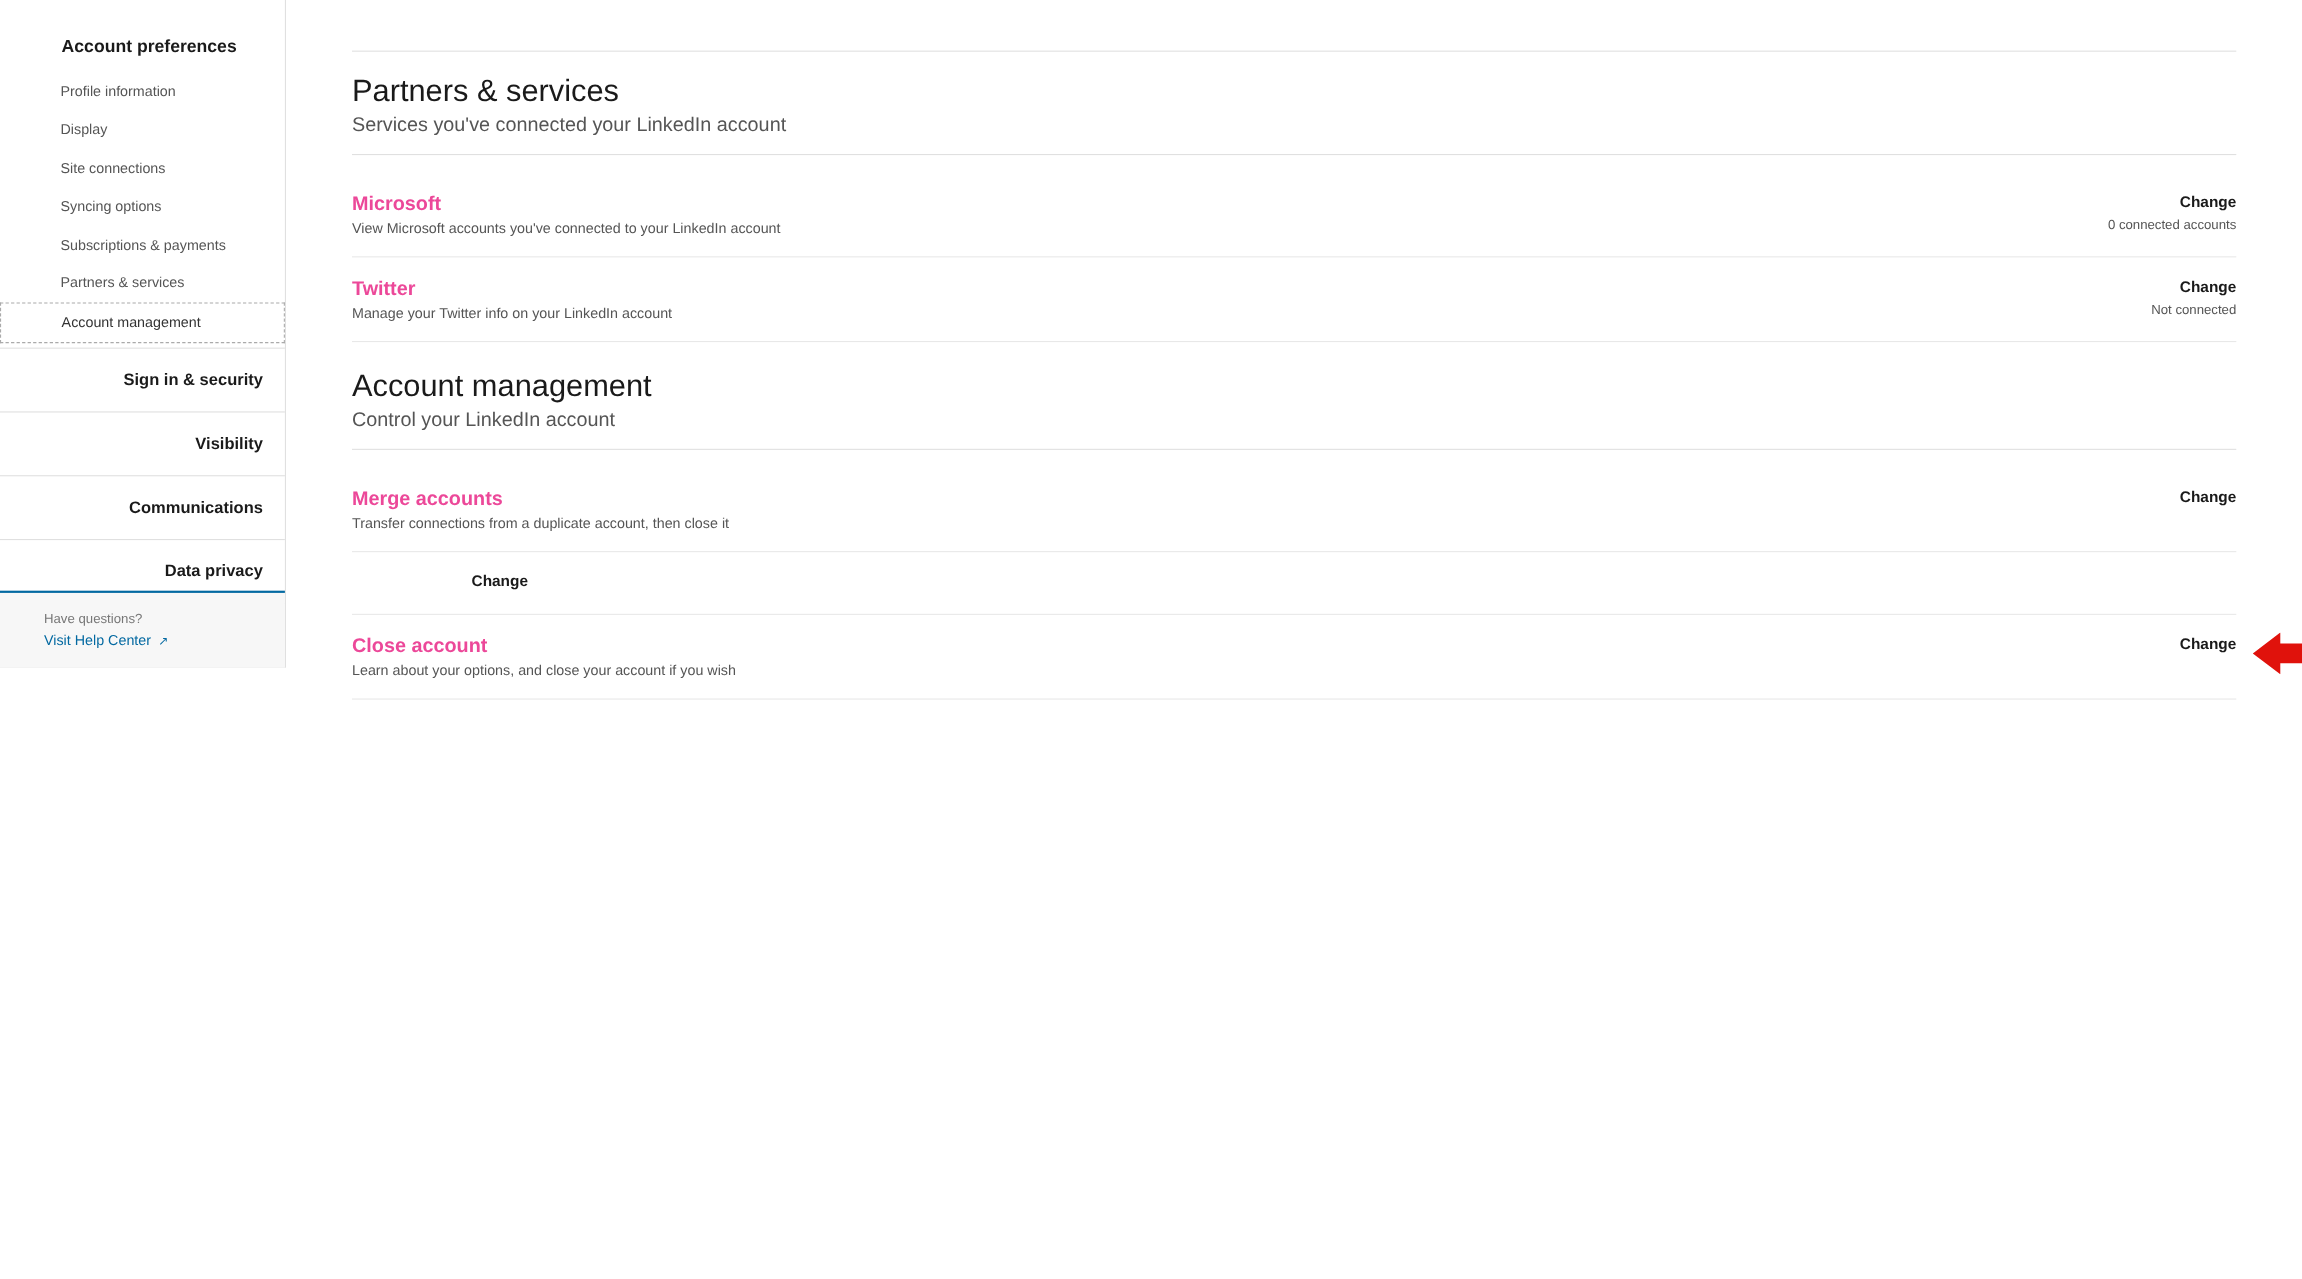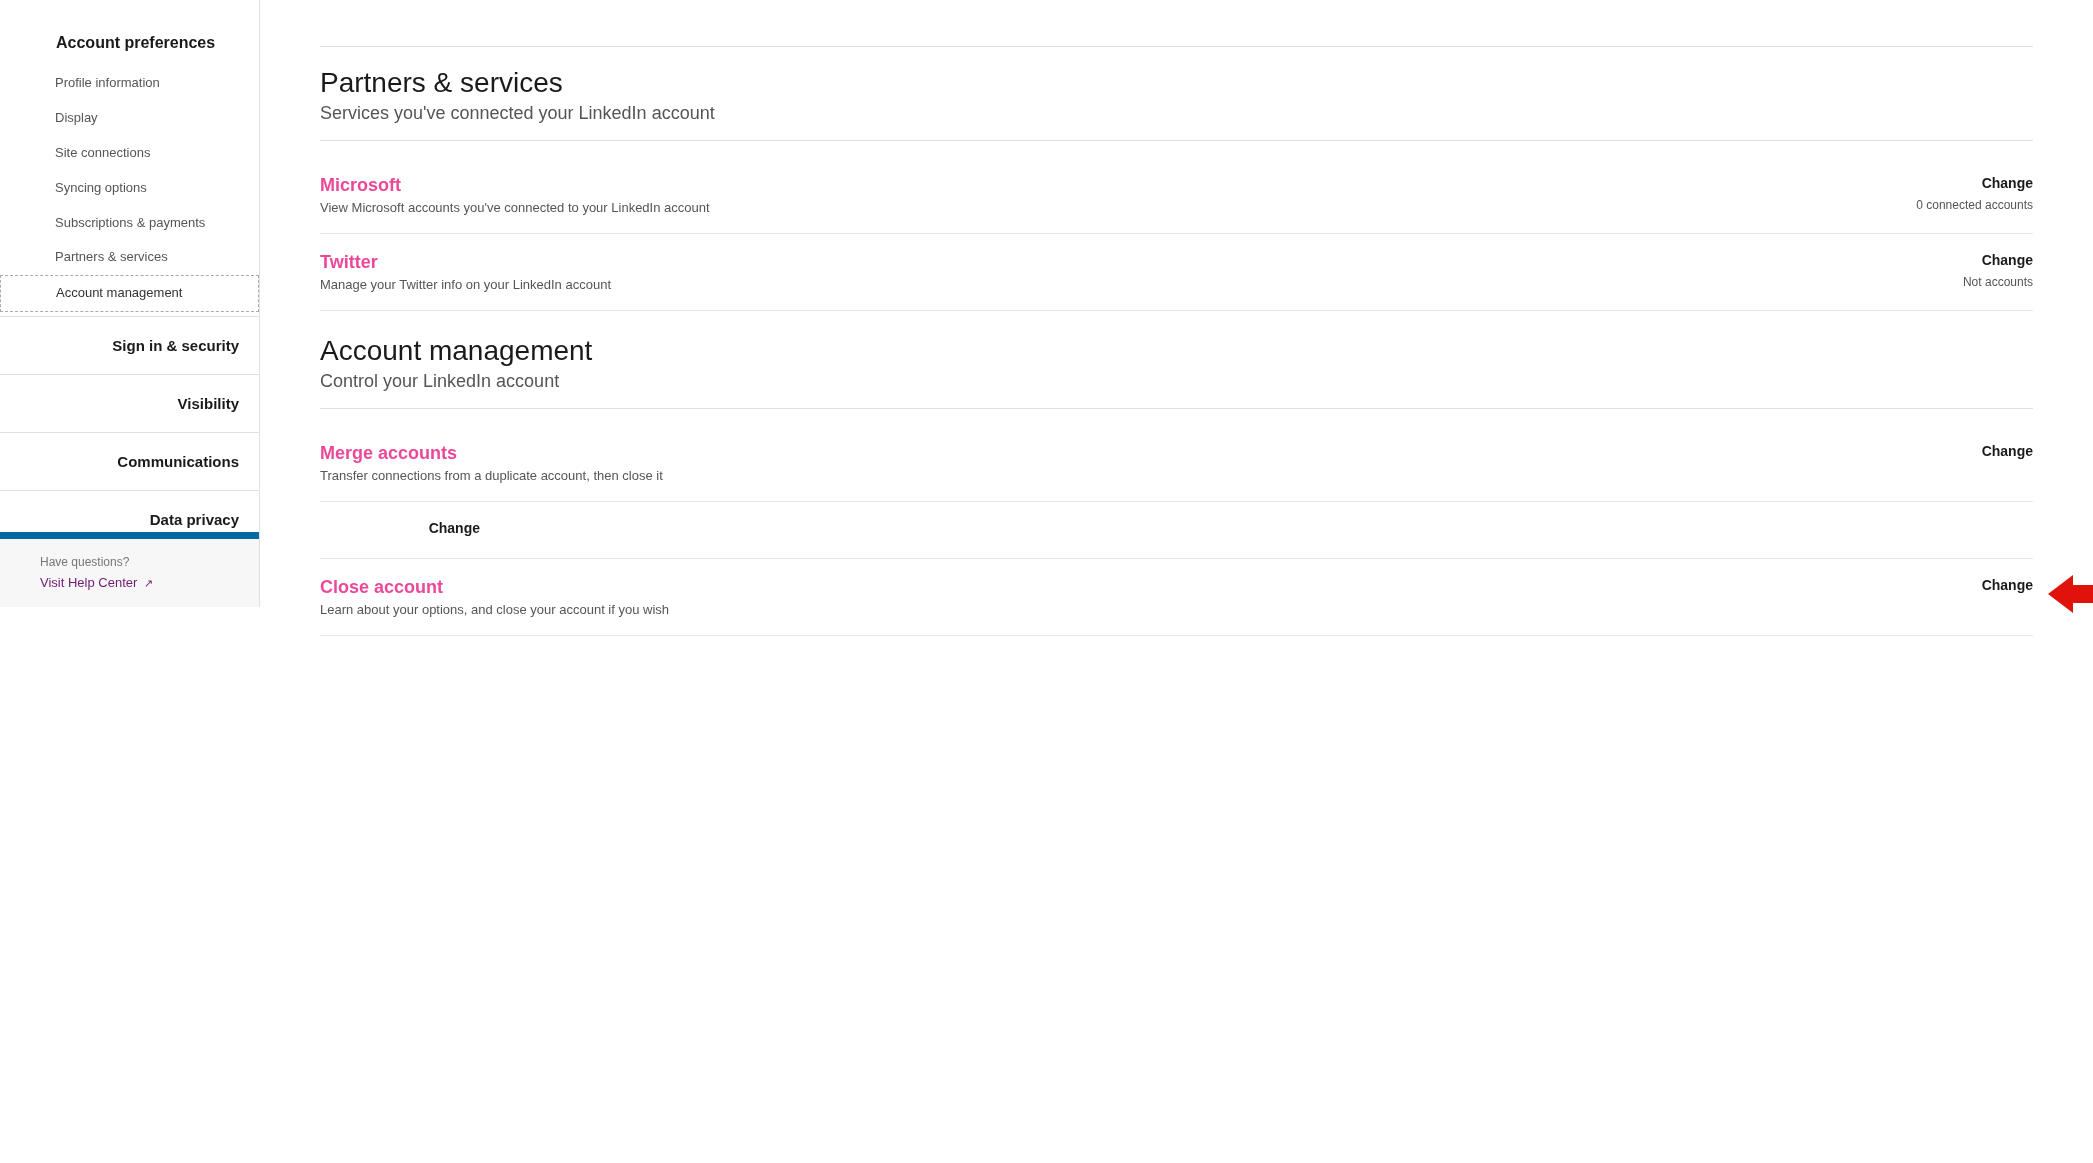--- a/index.html
+++ b/index.html
@@ -58,32 +58,32 @@
       text-align: right;
     }
 
     .sidebar-footer {
       position: absolute;
       bottom: 0;
       left: 0;
       right: 0;
       background: #f7f7f7;
       padding: 16px 20px 16px 40px;
-      border-top: 7px solid #0369a1;
+      border-top: 2px solid #0369a1;
     }
 
     .sidebar-footer-text {
       font-size: 12px;
       color: #777;
       margin-bottom: 4px;
     }
 
     .sidebar-footer-link {
       font-size: 13px;
-      color: #701a75;
+      color: #0369a1;
       cursor: pointer;
       text-decoration: none;
     }
 
     
     .main-content {
       flex: 1;
       padding: 30px 60px;
       background: #fff;
       overflow-y: auto;
@@ -235,21 +235,21 @@
       </div>
     </div>
 
     <div class="content-row">
       <div class="content-row-left">
         <div class="content-row-title">Twitter</div>
         <div class="content-row-desc">Manage your Twitter info on your LinkedIn account</div>
       </div>
       <div class="content-row-right">
         <span class="change-link">Change</span>
-        <span class="status-text">Not accounts</span>
+        <span class="status-text">Not connected</span>
       </div>
     </div>
 
     <div class="section-block" style="margin-top:24px;">
       <h1 class="section-title">Account management</h1>
       <p class="section-subtitle">Control your LinkedIn account</p>
     </div>
 
     <hr class="content-divider">
 

